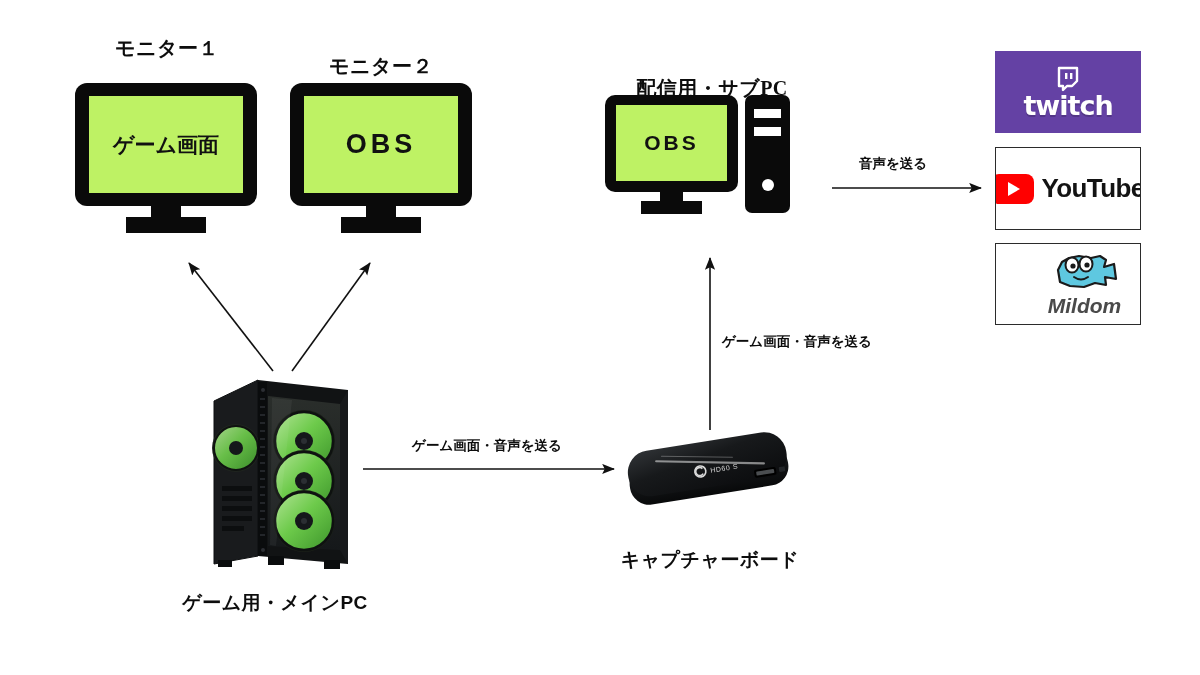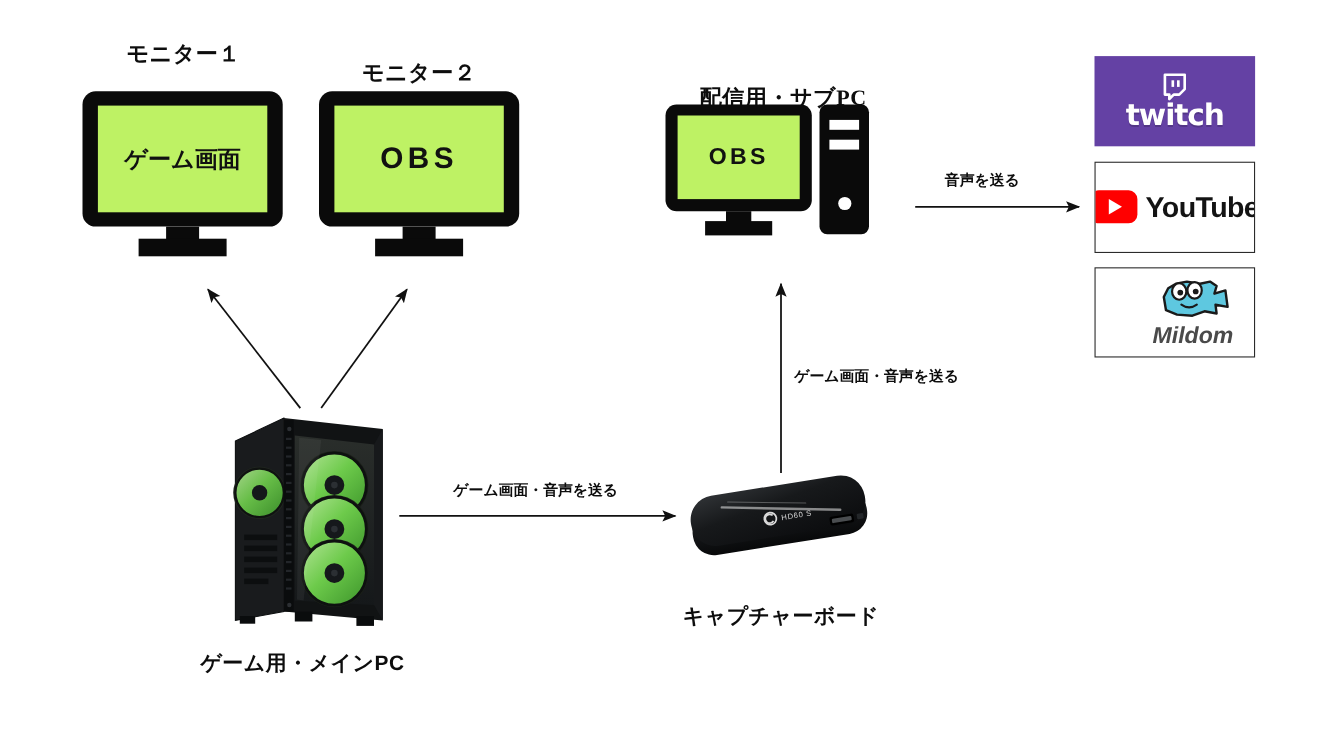--- a/index.html
+++ b/index.html
@@ -108,21 +108,21 @@
   .twitch-word {
     font-size: 27px;
     font-weight: bold;
     color: #ffffff;
     letter-spacing: -1px;
     font-family: "DejaVu Sans", sans-serif;
     text-shadow: 0 1.5px 0 rgba(0,0,0,0.18);
   }
 
   
-  .yt-wrap { display: flex; gap: 7px; }
+  .yt-wrap { display: flex; align-items: center; gap: 7px; }
   .yt-badge {
     width: 43px; height: 30px;
     background: #ff0000;
     border-radius: 8px;
     display: flex; align-items: center; justify-content: center;
   }
   .yt-tri {
     width: 0; height: 0;
     border-left: 12px solid #ffffff;
     border-top: 7px solid transparent;

